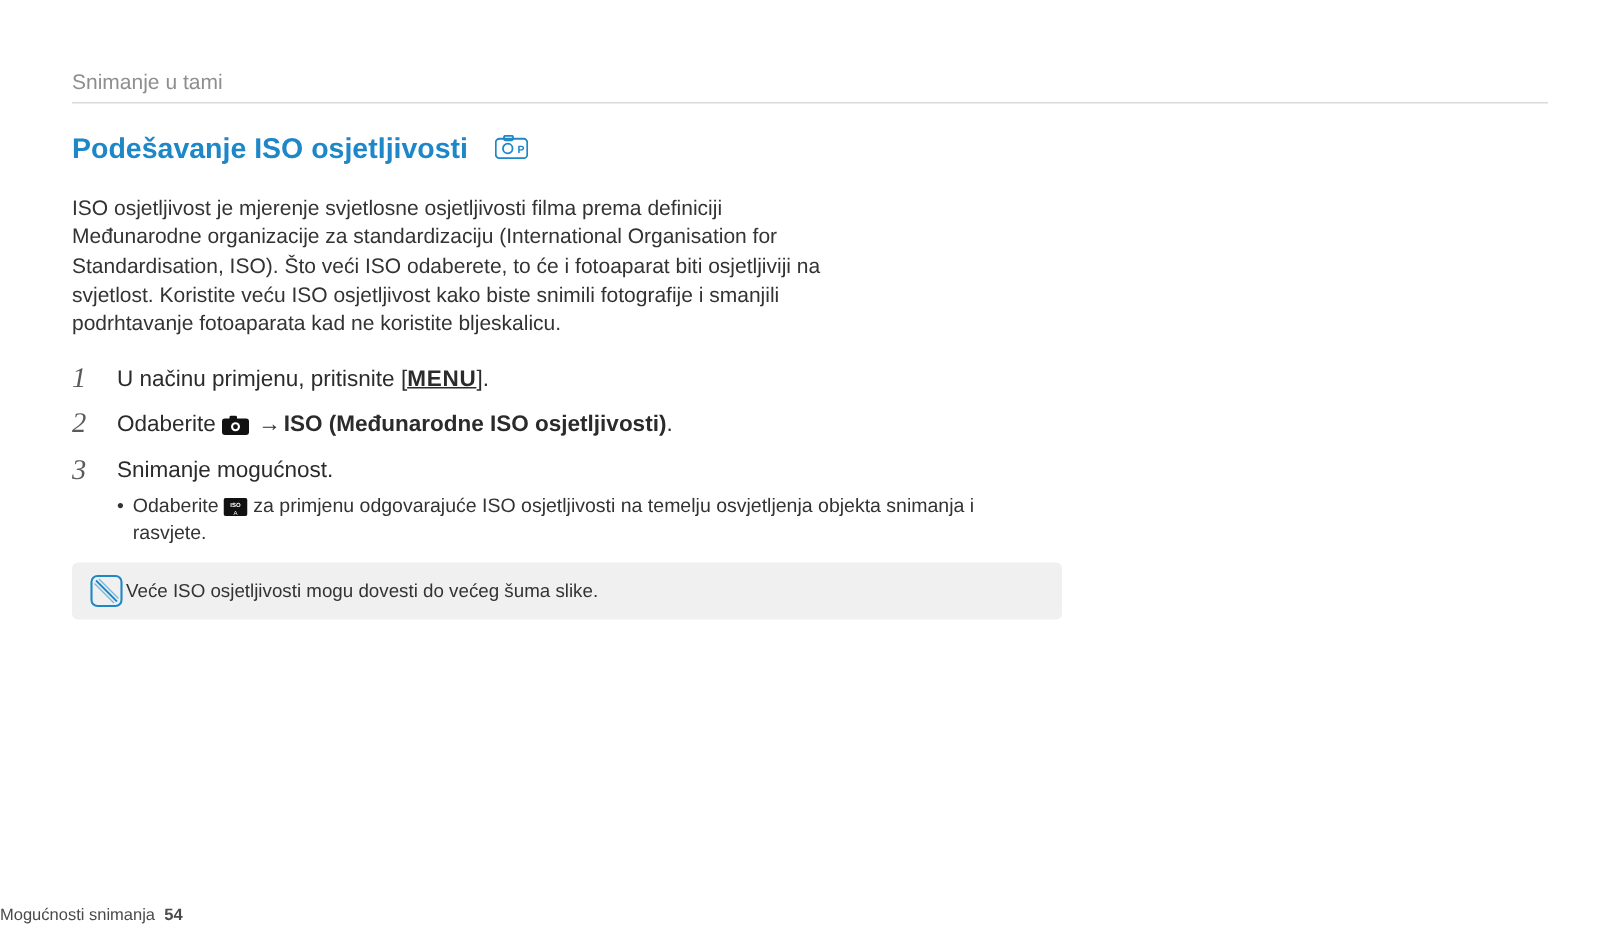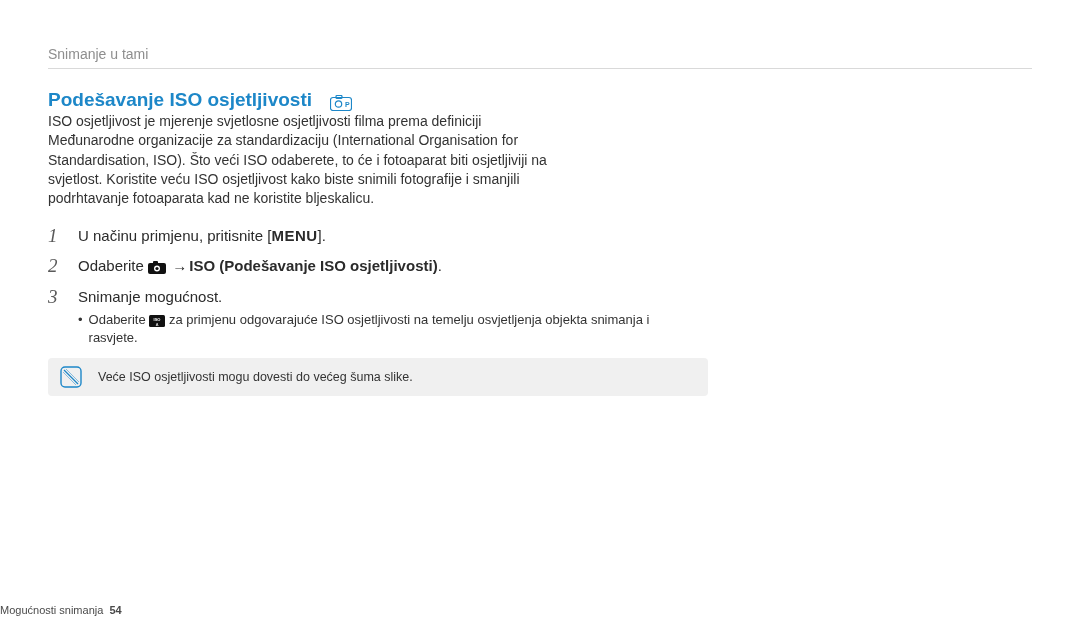--- a/index.html
+++ b/index.html
@@ -24,23 +24,23 @@
     margin-bottom: 6px;
     font-weight: 400;
   }
   .divider {
     border: none;
     border-top: 1px solid #d9d9d9;
     margin: 0 0 20px 0;
   }
   .heading-row {
     display: flex;
-    align-items: flex-end;
+    align-items: flex-start;
     gap: 18px;
-    margin-bottom: 1px;
+    margin-bottom: 18px;
   }
   .heading {
     font-size: 19px;
     font-weight: 700;
     color: #1d87c8;
     margin: 0;
   }
   .intro {
     font-size: 14px;
     line-height: 1.38;
@@ -71,20 +71,21 @@
   }
   .step-body {
     font-size: 15px;
     line-height: 1.4;
     color: #2b2b2b;
     flex: 1;
   }
   .menu-label {
     font-weight: 700;
     letter-spacing: 0.5px;
+    text-decoration: underline;
   }
   .arrow {
     display: inline-block;
     margin: 0 2px;
   }
   .bold {
     font-weight: 700;
   }
   .sub-bullets {
     list-style: none;
@@ -97,21 +98,21 @@
     font-size: 13px;
     line-height: 1.4;
     color: #333;
   }
   .sub-bullet .dot {
     flex-shrink: 0;
   }
   .note-box {
     display: flex;
     align-items: center;
-    gap: 16px;
+    gap: 2px;
     background: #f0f0f0;
     border-radius: 4px;
     padding: 8px 12px;
     max-width: 636px;
     margin-top: 10px;
     text-align: center;
   }
   .note-text {
     font-size: 12.5px;
     color: #333;
@@ -165,21 +166,21 @@
     <li class="step">
       <span class="step-num">2</span>
       <span class="step-body">
         <span>Odaberite </span><span>
           <svg width="18" height="13" viewBox="0 0 18 13">
             <rect x="0" y="2" width="18" height="11" rx="2" fill="#111"></rect>
             <rect x="5" y="0" width="5" height="3" rx="1" fill="#111"></rect>
             <circle cx="9" cy="7.5" r="3" fill="#fff"></circle>
             <circle cx="9" cy="7.5" r="1.6" fill="#111"></circle>
           </svg>
-        </span><span class="arrow"> → </span><span class="bold">ISO (Podešavanje ISO osjetljivosti)</span><span>.</span>
+        </span><span class="arrow"> → </span><span class="bold">ISO (Međunarodne ISO osjetljivosti)</span><span>.</span>
       </span>
     </li>
 
     <li class="step">
       <span class="step-num">3</span>
       <span class="step-body">
         <span>Snimanje mogućnost.</span>
         <ul class="sub-bullets">
           <li class="sub-bullet">
             <span class="dot">•</span>

